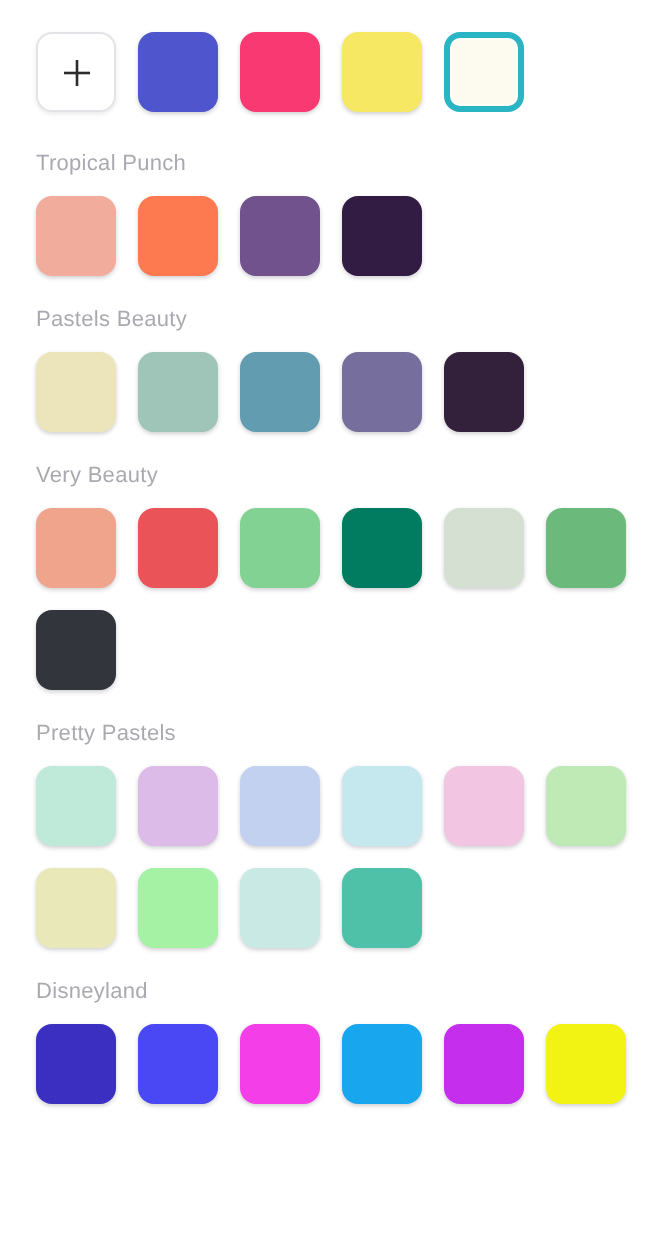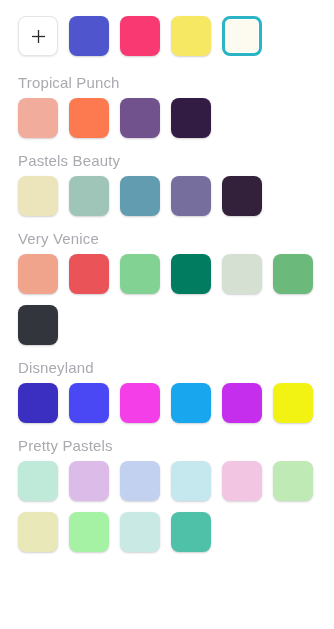--- a/index.html
+++ b/index.html
@@ -63,21 +63,21 @@
     position: absolute;
     left: 1px;
     top: 1px;
     right: 1px;
     bottom: 1px;
     border-radius: 4px;
   }
   .palette-section { margin-top: 5px; }
   .palette-label {
     color: #a9a9b0;
-    font-size: 15px;
+    font-size: 11px;
     line-height: 13px;
     padding-left: 18px;
     margin-bottom: 9px;
     letter-spacing: 0.15px;
     font-weight: 400;
   }
   .top-row { margin-bottom: 9px; }
 </style>
 </head>
 <body>
@@ -115,51 +115,51 @@
         <div class="palette-label">Pastels Beauty</div>
         <div class="swatch-grid">
           <div class="swatch shadowed" style="background: rgb(236, 229, 187);"></div>
           <div class="swatch shadowed" style="background: rgb(158, 197, 183);"></div>
           <div class="swatch shadowed" style="background: rgb(98, 156, 176);"></div>
           <div class="swatch shadowed" style="background: rgb(118, 111, 158);"></div>
           <div class="swatch shadowed" style="background: rgb(51, 32, 58);"></div>
         </div>
       </div>
       <div class="palette-section">
-        <div class="palette-label">Very Venice</div>
+        <div class="palette-label">Very Beauty</div>
         <div class="swatch-grid">
           <div class="swatch shadowed" style="background: rgb(240, 164, 140);"></div>
           <div class="swatch shadowed" style="background: rgb(234, 84, 88);"></div>
           <div class="swatch shadowed" style="background: rgb(130, 210, 147);"></div>
           <div class="swatch shadowed" style="background: rgb(1, 124, 96);"></div>
           <div class="swatch shadowed" style="background: rgb(213, 224, 211);"></div>
           <div class="swatch shadowed" style="background: rgb(107, 186, 123);"></div>
           <div class="swatch shadowed" style="background: rgb(50, 53, 60);"></div>
-        </div>
-      </div>
-      <div class="palette-section">
-        <div class="palette-label">Disneyland</div>
-        <div class="swatch-grid">
-          <div class="swatch shadowed" style="background: rgb(58, 47, 192);"></div>
-          <div class="swatch shadowed" style="background: rgb(74, 71, 245);"></div>
-          <div class="swatch shadowed" style="background: rgb(244, 63, 232);"></div>
-          <div class="swatch shadowed" style="background: rgb(24, 166, 238);"></div>
-          <div class="swatch shadowed" style="background: rgb(198, 46, 238);"></div>
-          <div class="swatch shadowed" style="background: rgb(242, 242, 19);"></div>
         </div>
       </div>
       <div class="palette-section">
         <div class="palette-label">Pretty Pastels</div>
         <div class="swatch-grid">
           <div class="swatch shadowed" style="background: rgb(191, 233, 217);"></div>
           <div class="swatch shadowed" style="background: rgb(221, 187, 232);"></div>
           <div class="swatch shadowed" style="background: rgb(194, 209, 240);"></div>
           <div class="swatch shadowed" style="background: rgb(197, 232, 239);"></div>
           <div class="swatch shadowed" style="background: rgb(242, 198, 226);"></div>
           <div class="swatch shadowed" style="background: rgb(191, 233, 181);"></div>
           <div class="swatch shadowed" style="background: rgb(232, 232, 184);"></div>
           <div class="swatch shadowed" style="background: rgb(165, 242, 165);"></div>
           <div class="swatch shadowed" style="background: rgb(201, 234, 228);"></div>
           <div class="swatch shadowed" style="background: rgb(78, 193, 168);"></div>
         </div>
       </div>
+      <div class="palette-section">
+        <div class="palette-label">Disneyland</div>
+        <div class="swatch-grid">
+          <div class="swatch shadowed" style="background: rgb(58, 47, 192);"></div>
+          <div class="swatch shadowed" style="background: rgb(74, 71, 245);"></div>
+          <div class="swatch shadowed" style="background: rgb(244, 63, 232);"></div>
+          <div class="swatch shadowed" style="background: rgb(24, 166, 238);"></div>
+          <div class="swatch shadowed" style="background: rgb(198, 46, 238);"></div>
+          <div class="swatch shadowed" style="background: rgb(242, 242, 19);"></div>
+        </div>
+      </div>
     </div>
 </div>
 
 </body></html>

